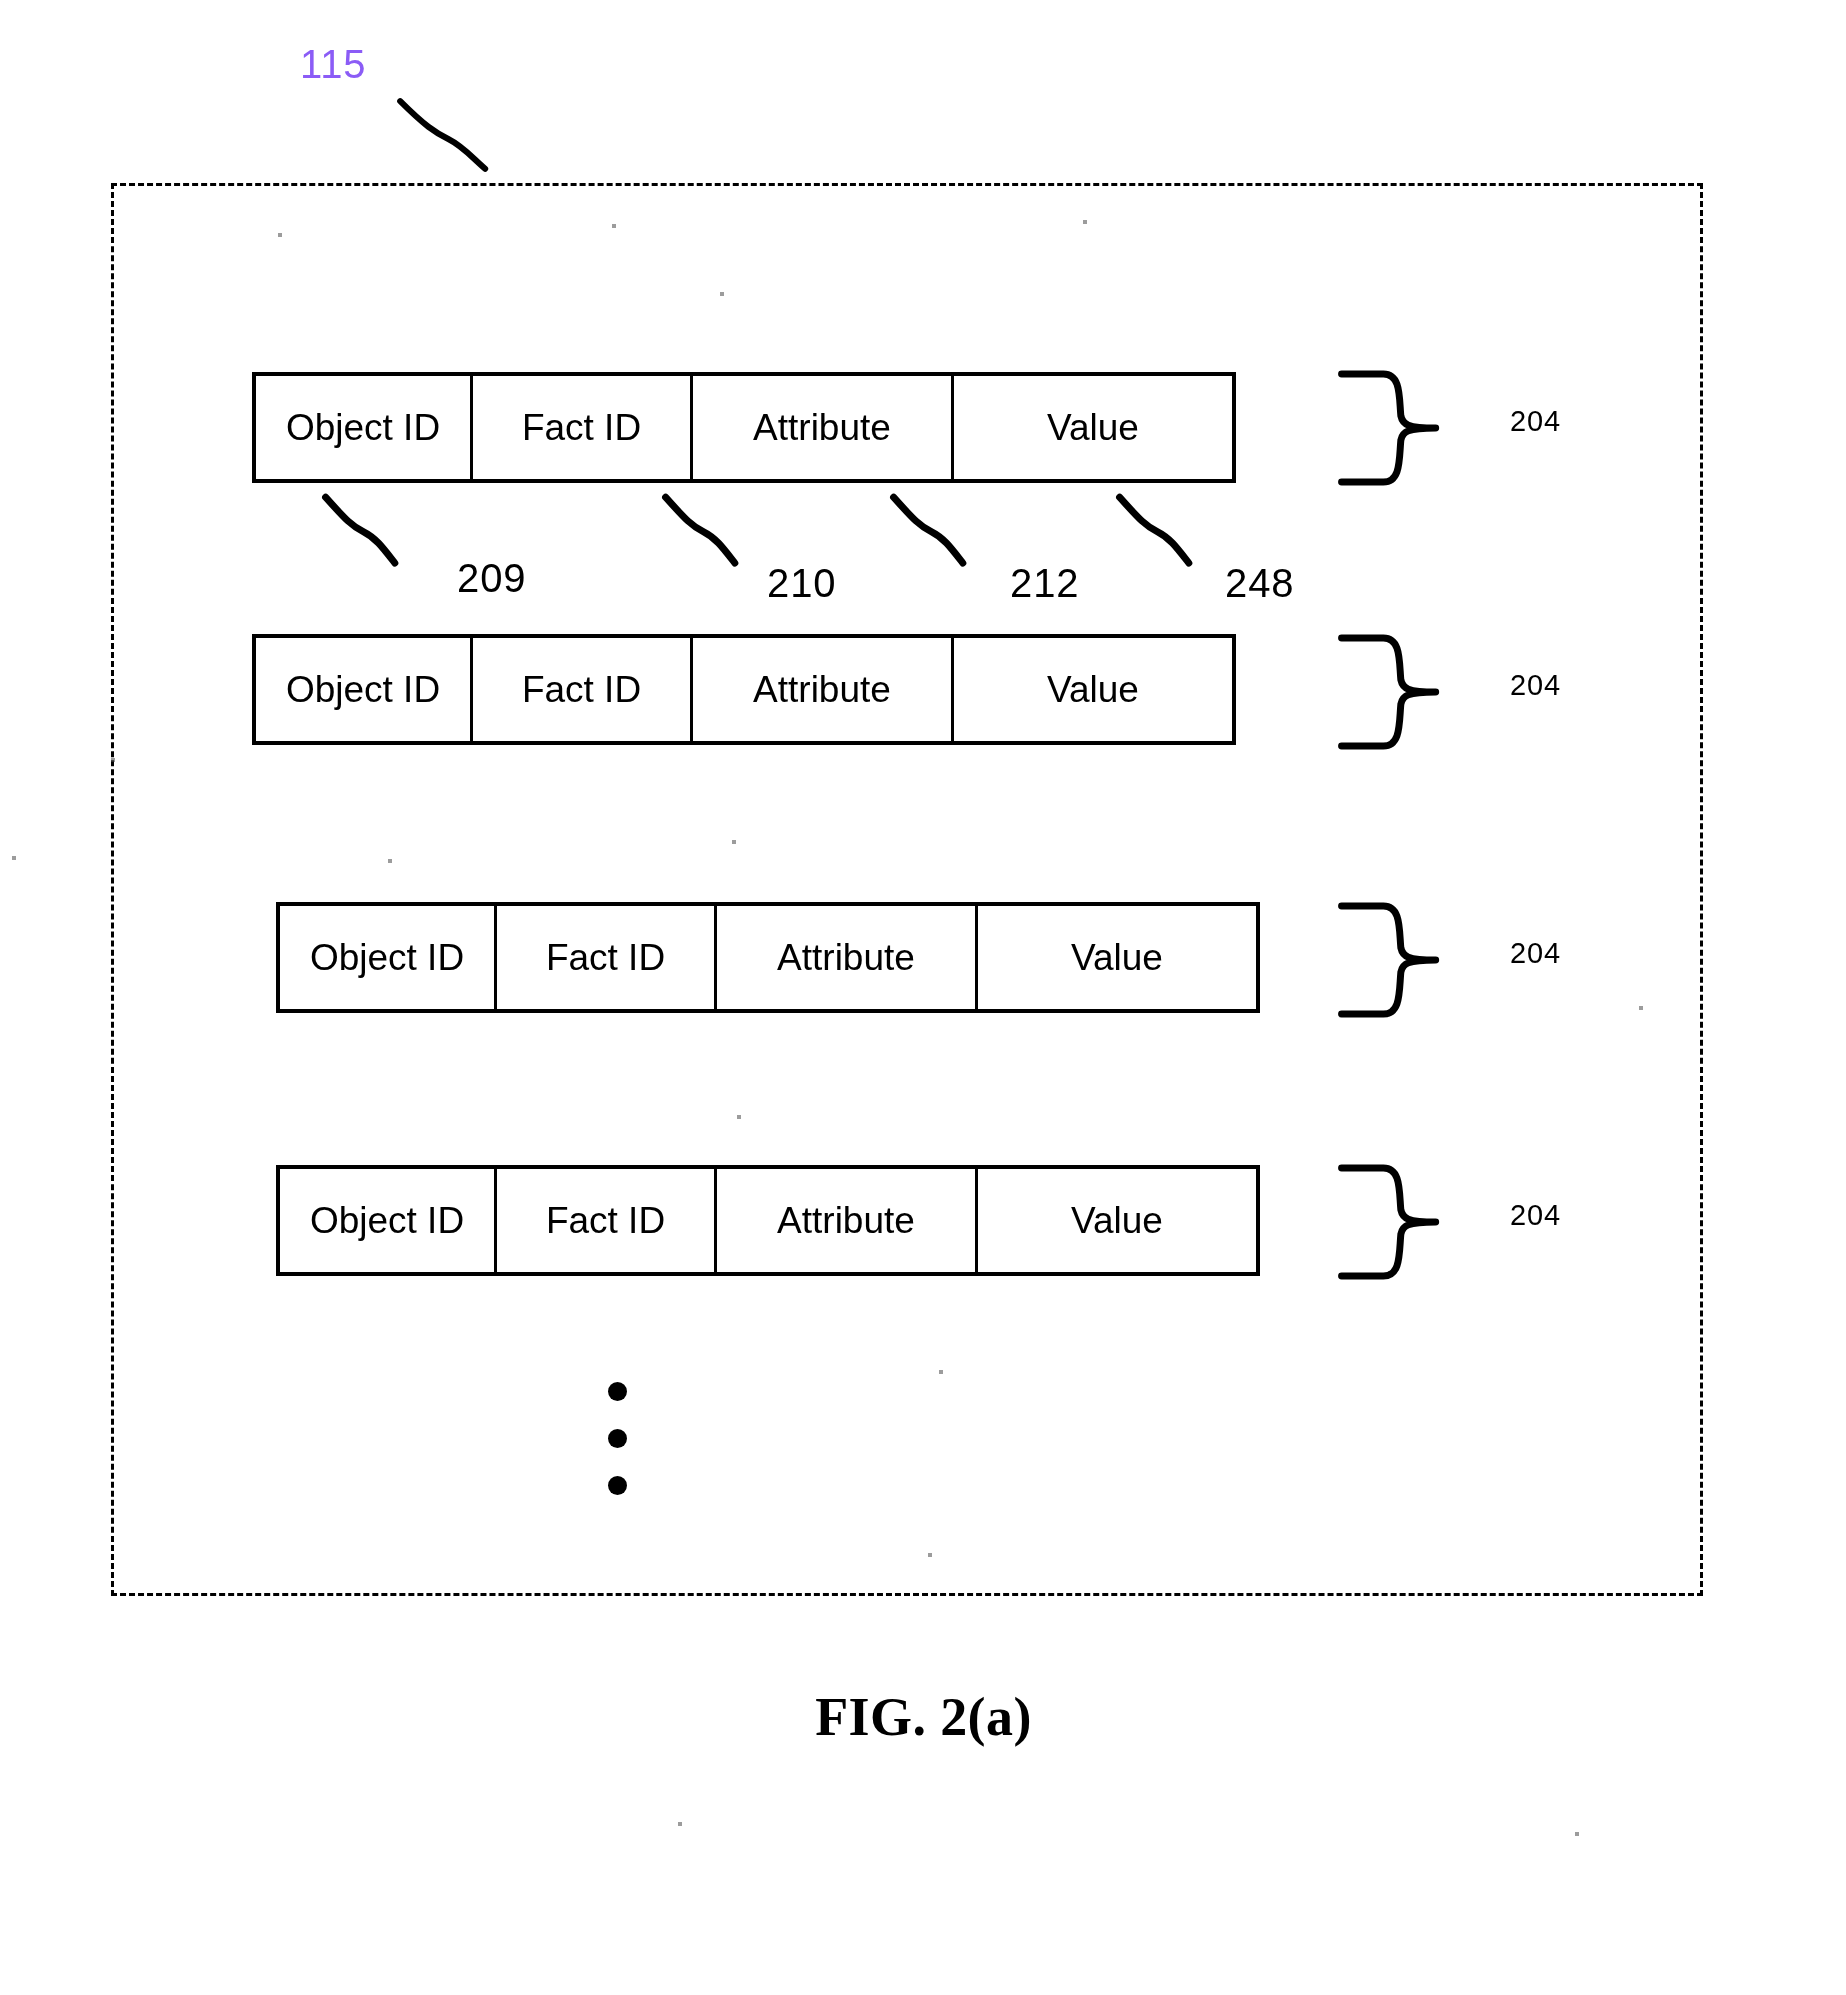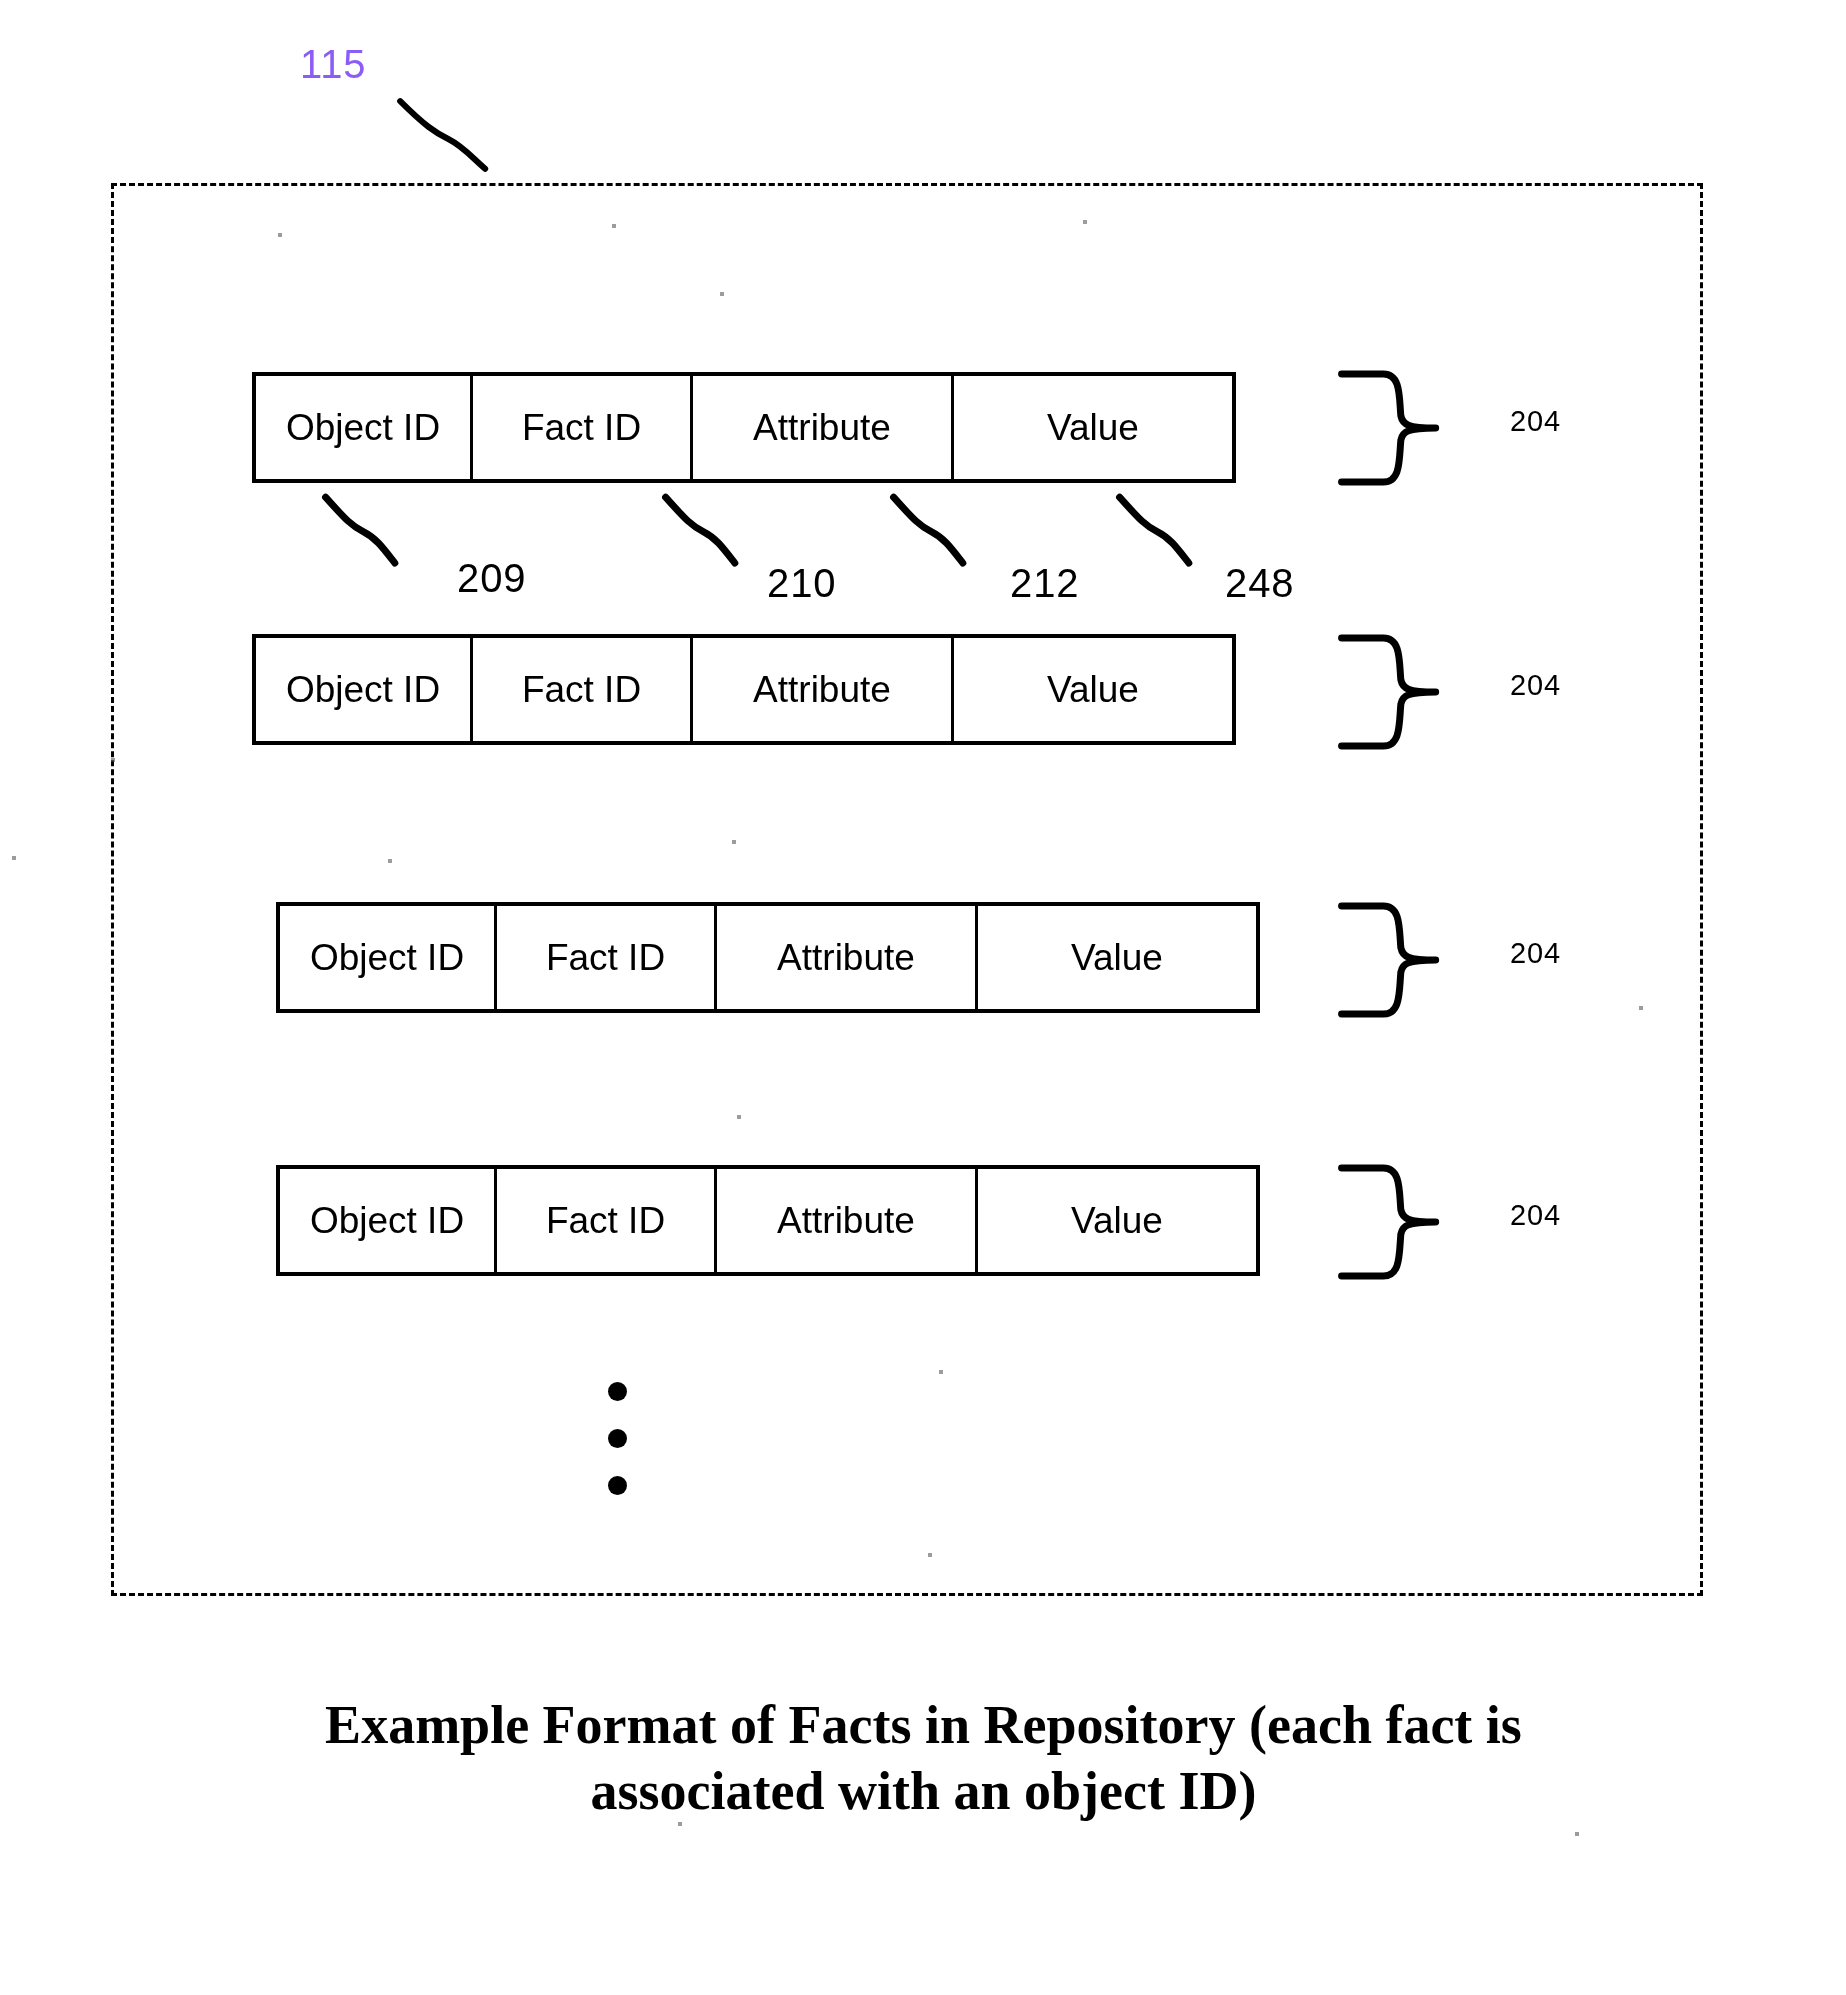--- a/index.html
+++ b/index.html
@@ -263,15 +263,15 @@
 <div class="speck" style="left:732px; top:840px;"></div>
 <div class="speck" style="left:1639px; top:1006px;"></div>
 <div class="speck" style="left:737px; top:1115px;"></div>
 <div class="speck" style="left:939px; top:1370px;"></div>
 <div class="speck" style="left:928px; top:1553px;"></div>
 <div class="speck" style="left:12px; top:856px;"></div>
 <div class="speck" style="left:1575px; top:1832px;"></div>
 <div class="speck" style="left:678px; top:1822px;"></div>
 
 <div class="caption">
-  <span class="fig-desc">Example Format of Facts in Repository (each fact is associated with an object ID)</span>
+  <span class="fig-label">FIG. 2(a)</span>
 </div>
 
 
 </body></html>

